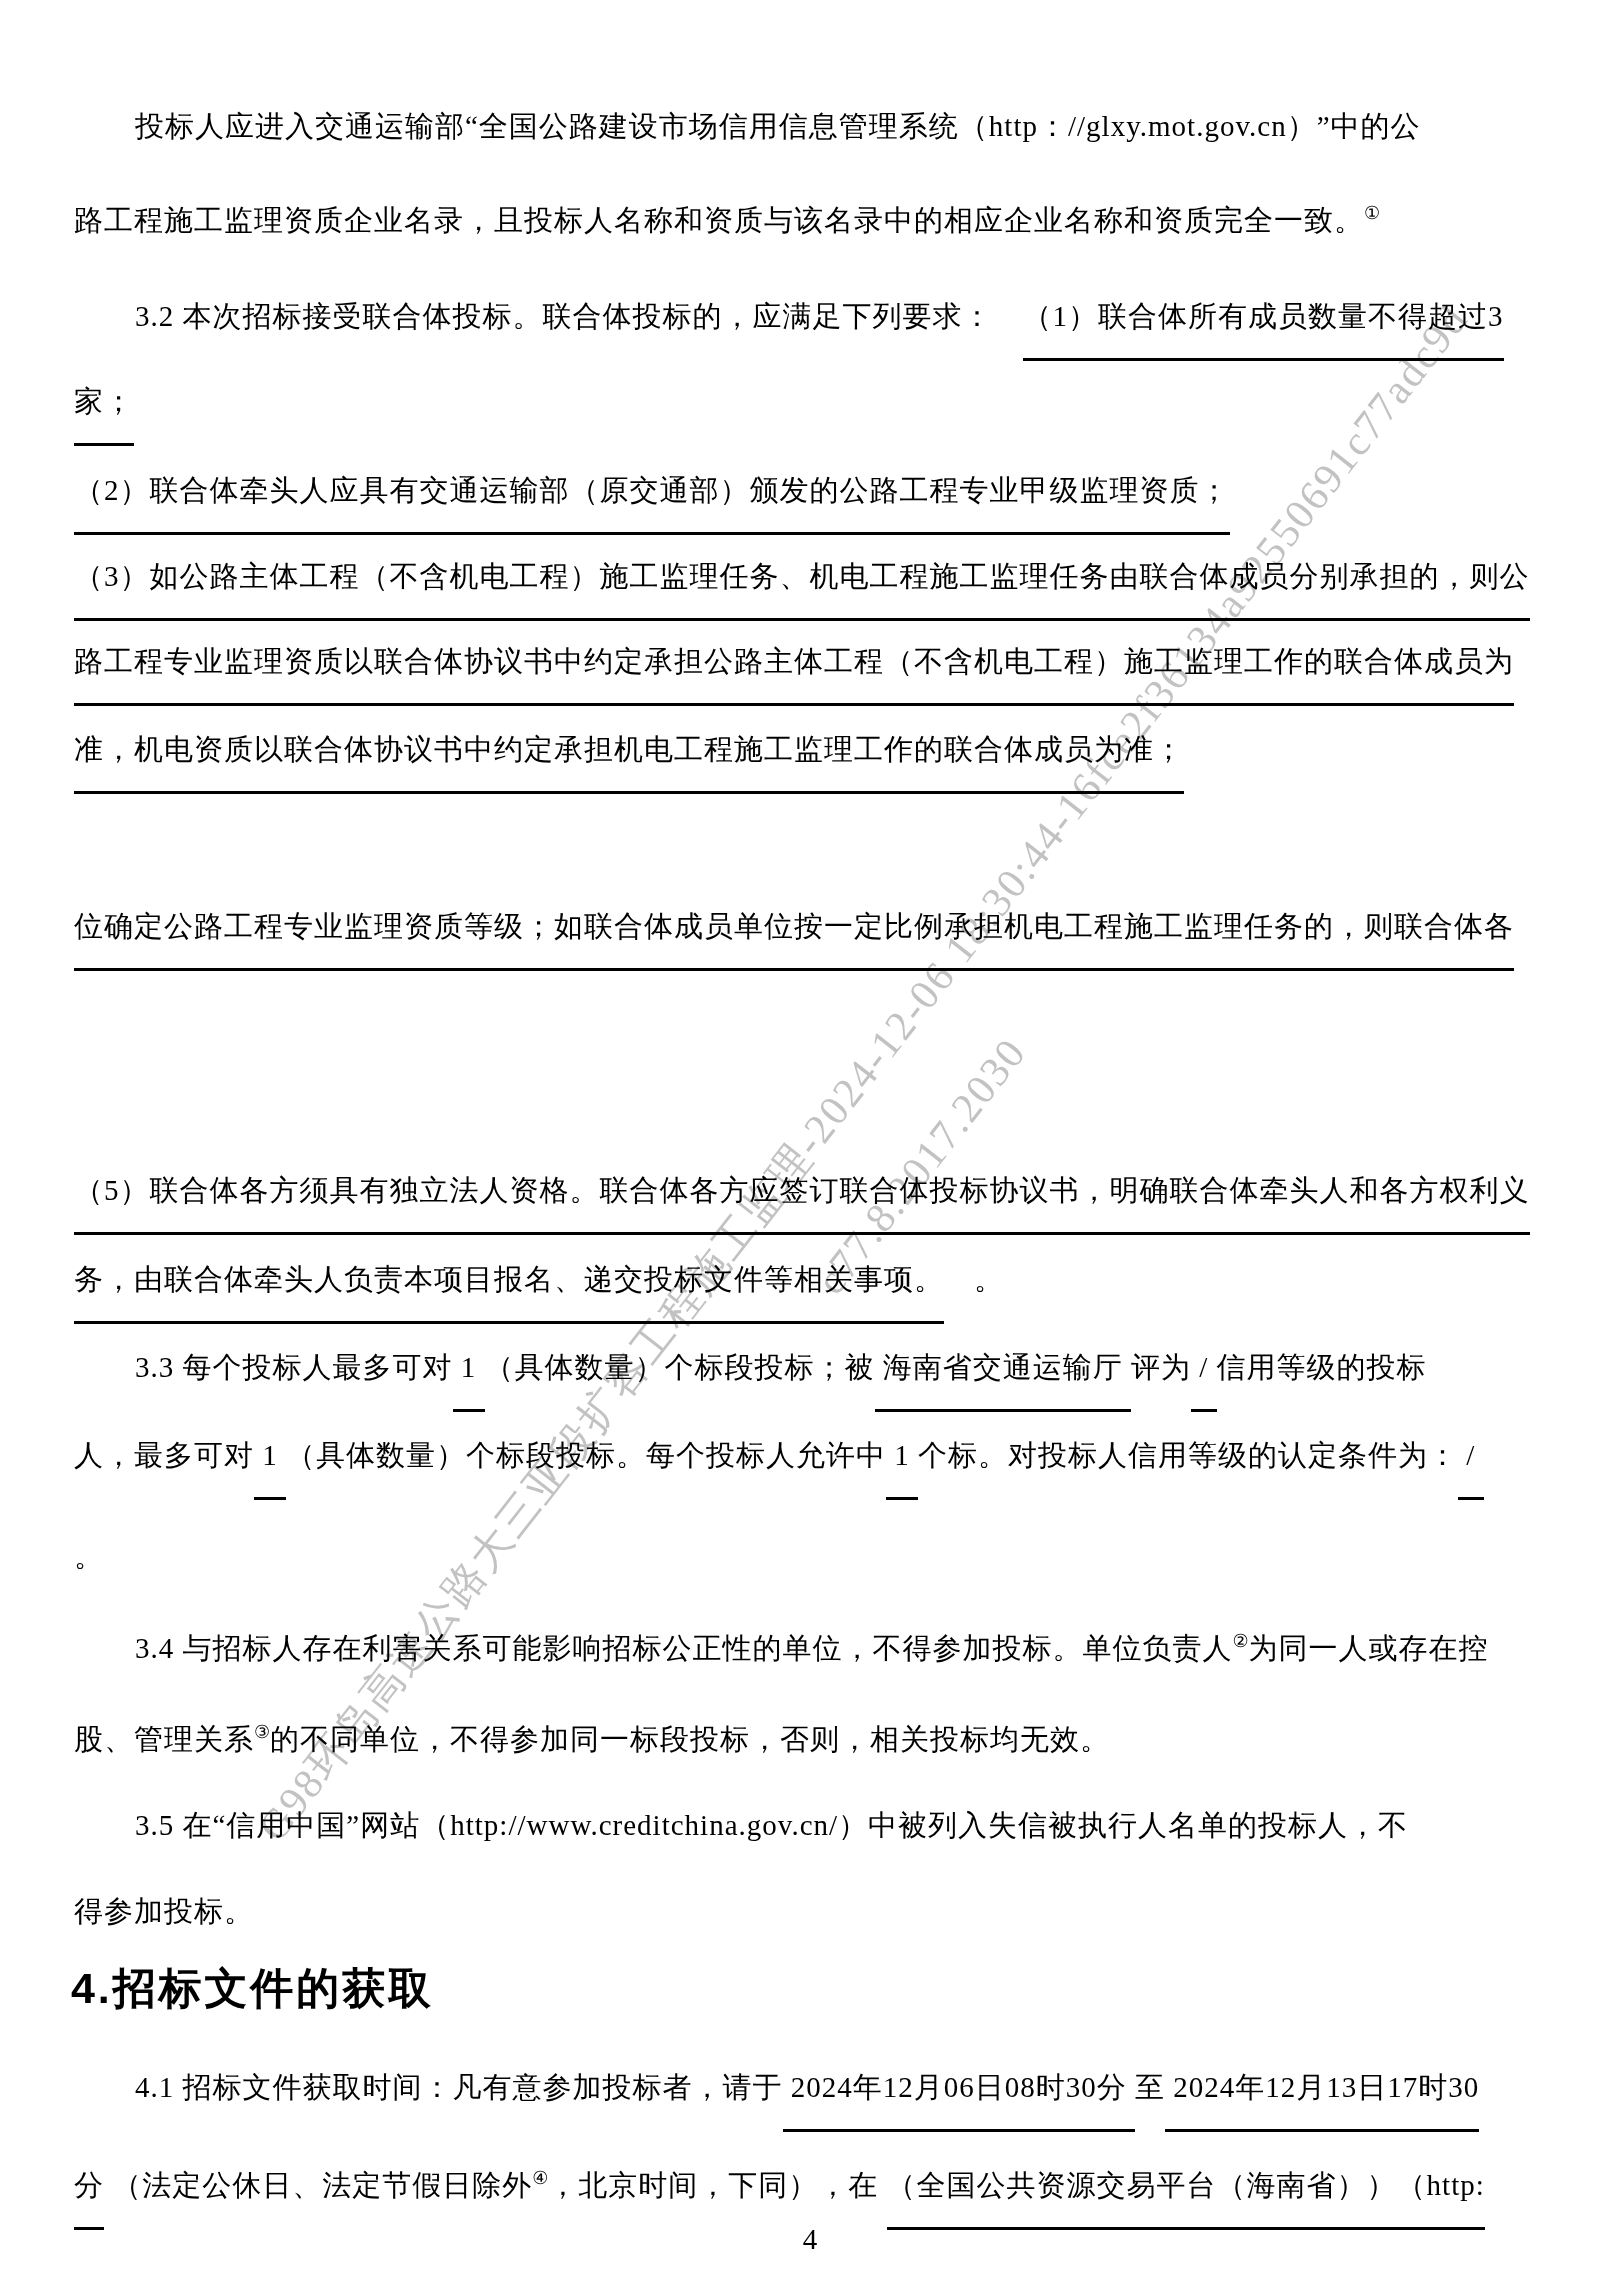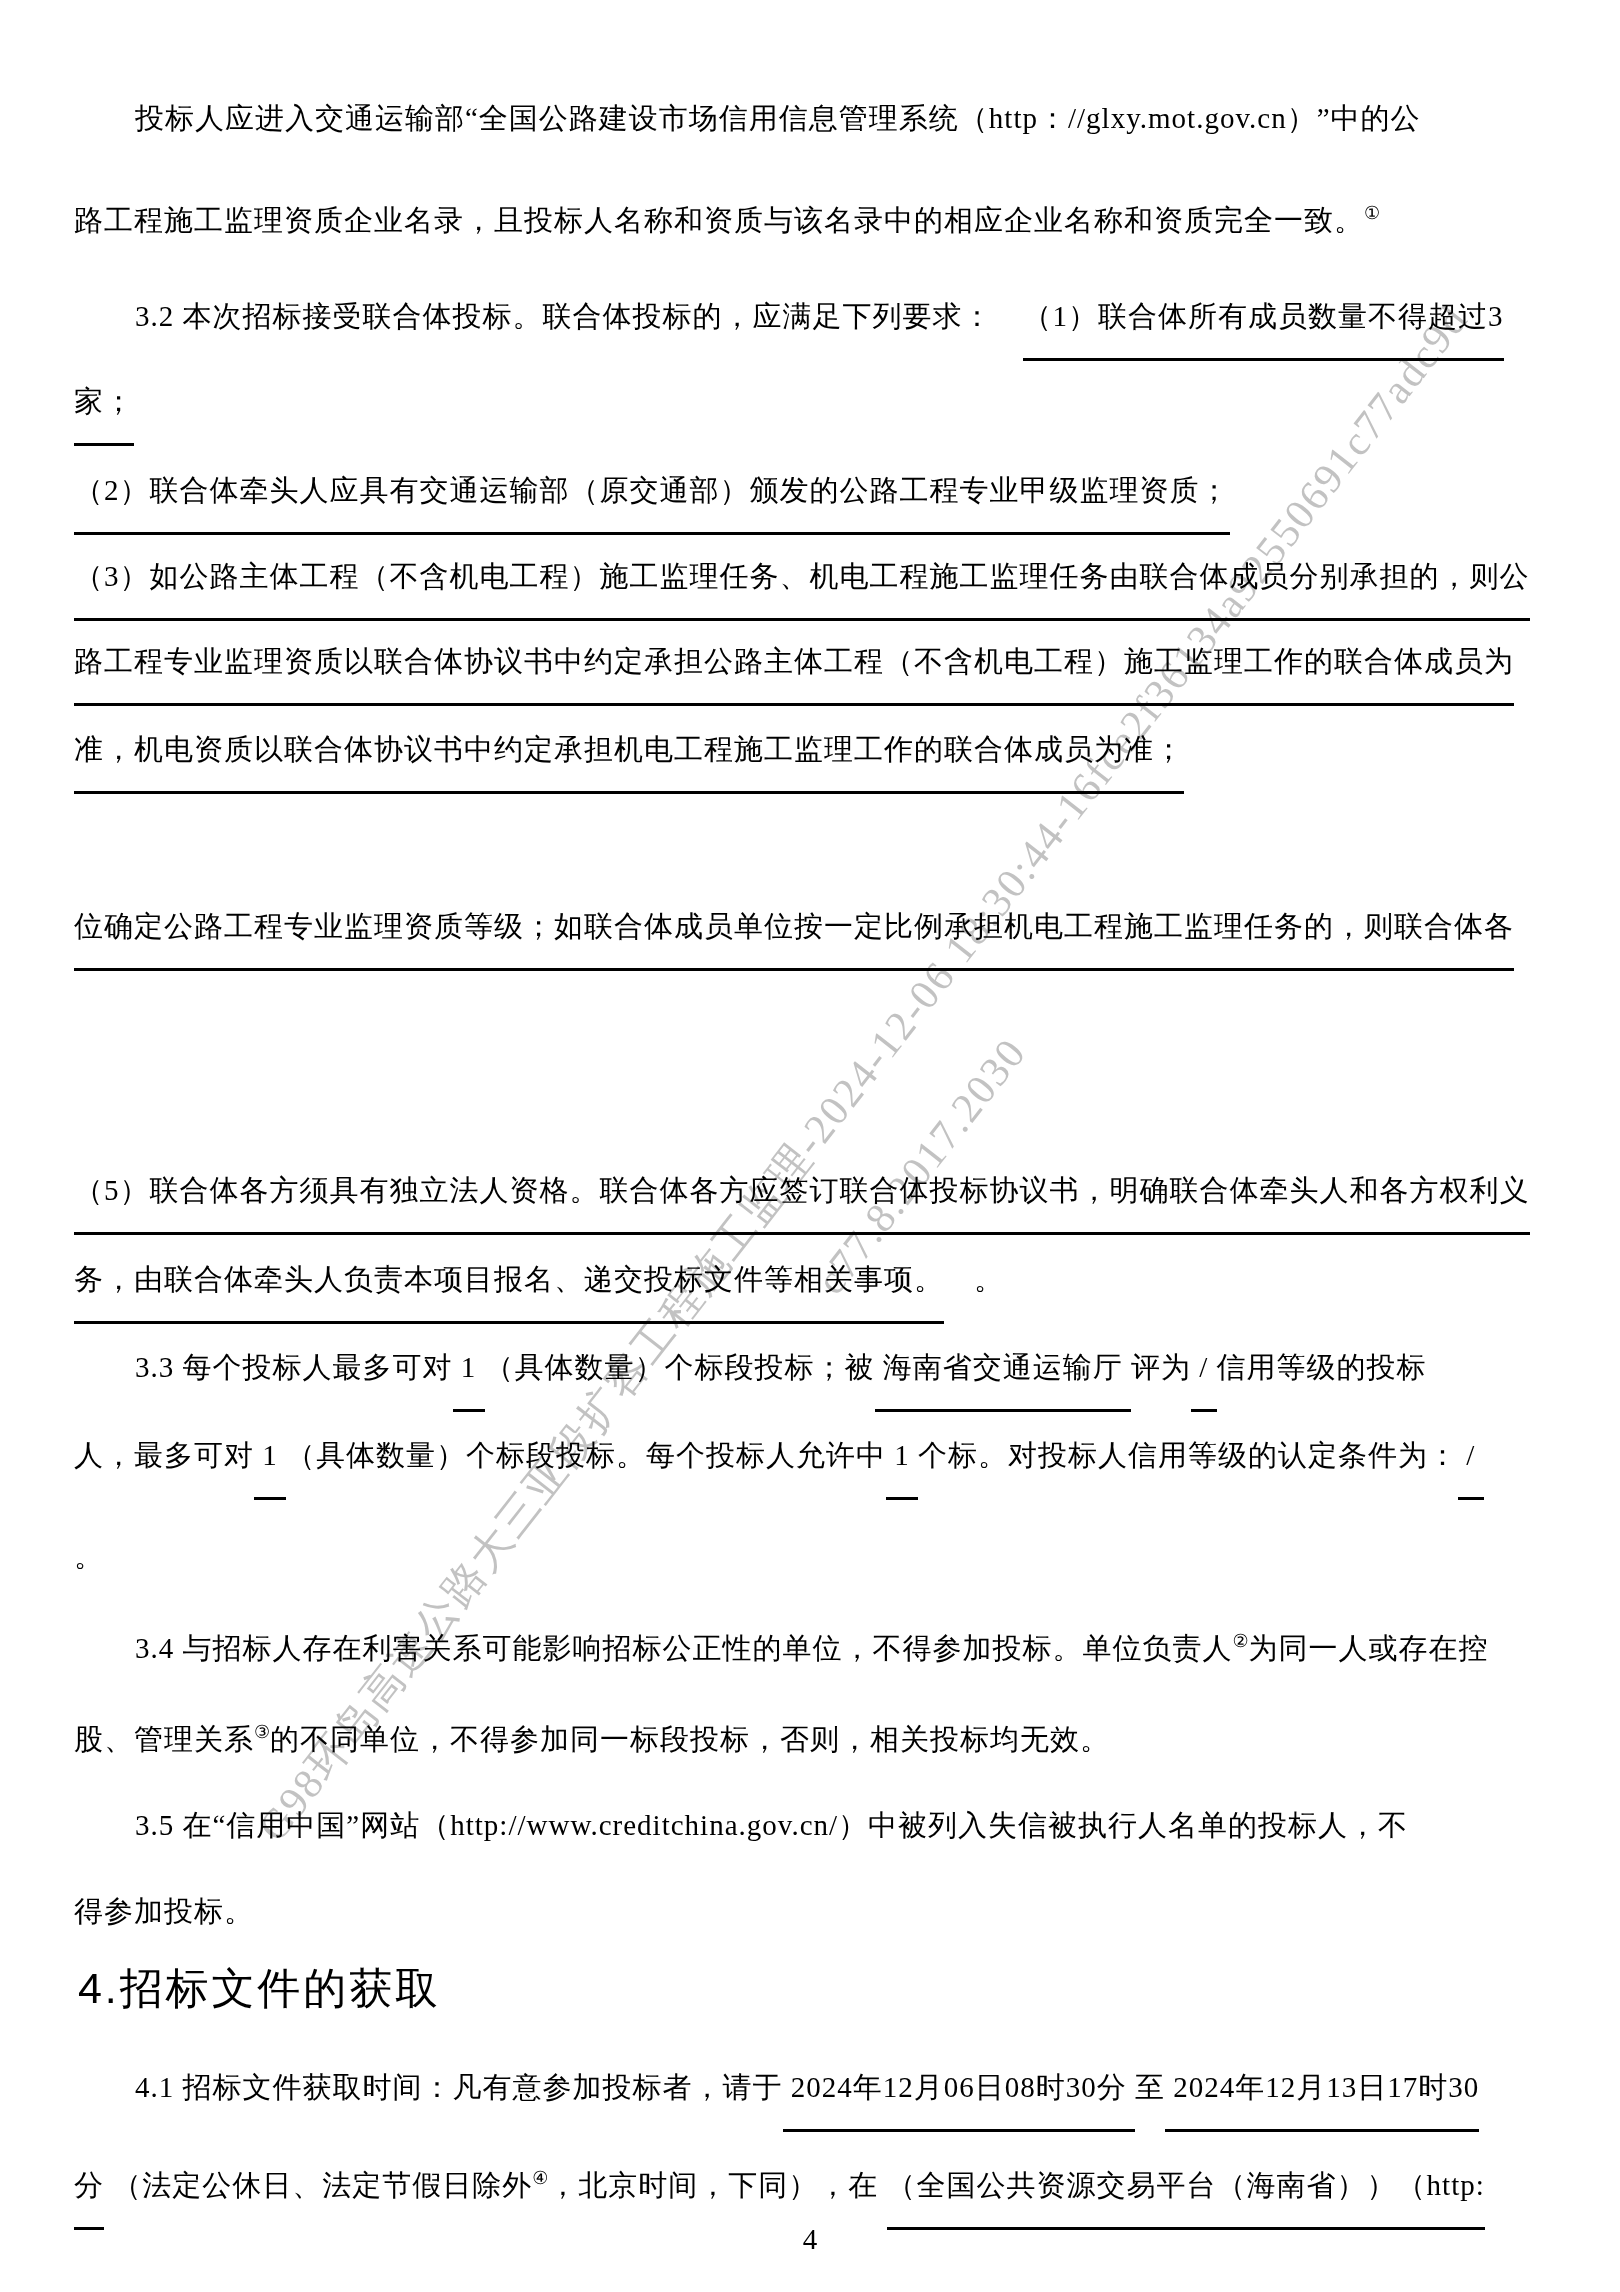--- a/index.html
+++ b/index.html
@@ -20,37 +20,37 @@
   
   #text-layer{position:absolute;inset:0;z-index:2;}
   .line{
     position:absolute;left:74px;white-space:pre;
     font-size:29px;line-height:45px;letter-spacing:1px;
   }
   .line.indent{padding-left:61px;}
   .u{border-bottom:3.9px solid #000;padding-bottom:26px;}
   .sup{font-size:0.62em;vertical-align:super;letter-spacing:0;}
   .heading{
-    position:absolute;left:78px;top:1960px;z-index:2;
+    position:absolute;left:71px;top:1960px;z-index:2;
     font-family:"Liberation Sans","DejaVu Sans",sans-serif;
-    font-weight:normal;font-size:43px;letter-spacing:2.9px;white-space:pre;
+    font-weight:bold;font-size:43px;letter-spacing:2.9px;white-space:pre;
   }
   .footer{
     position:absolute;left:0;top:2223px;width:100%;z-index:2;
     text-align:center;font-size:29px;
   }
 </style>
 </head>
 <body>
 
 <div class="page">
   <div class="wm wm1">G98环岛高速公路大三亚段扩容工程施工监理-2024-12-06 18:30:44-16fce2f36134a92550691c77adc9d</div>
   <div class="wm wm2">c77.8.2017.2030</div>
   <div id="text-layer">
-      <div class="line indent" style="top: 96px;"><span>投标人应进入交通运输部“全国公路建设市场信用信息管理系统（http：//glxy.mot.gov.cn）”中的公</span></div>
+      <div class="line indent" style="top: 104px;"><span>投标人应进入交通运输部“全国公路建设市场信用信息管理系统（http：//glxy.mot.gov.cn）”中的公</span></div>
       <div class="line" style="top: 191px;"><span>路工程施工监理资质企业名录，且投标人名称和资质与该名录中的相应企业名称和资质完全一致。</span><span class="sup">①</span></div>
       <div class="line indent" style="top: 294px;"><span>3.2 本次招标接受联合体投标。联合体投标的，应满足下列要求：　</span><span class="u">（1）联合体所有成员数量不得超过3</span></div>
       <div class="line" style="top: 379px;"><span class="u">家；</span></div>
       <div class="line" style="top: 468px;"><span class="u">（2）联合体牵头人应具有交通运输部（原交通部）颁发的公路工程专业甲级监理资质；</span></div>
       <div class="line" style="top: 554px;"><span class="u">（3）如公路主体工程（不含机电工程）施工监理任务、机电工程施工监理任务由联合体成员分别承担的，则公</span></div>
       <div class="line" style="top: 639px;"><span class="u">路工程专业监理资质以联合体协议书中约定承担公路主体工程（不含机电工程）施工监理工作的联合体成员为</span></div>
       <div class="line" style="top: 727px;"><span class="u">准，机电资质以联合体协议书中约定承担机电工程施工监理工作的联合体成员为准；</span></div>
       <div class="line" style="top: 904px;"><span class="u">位确定公路工程专业监理资质等级；如联合体成员单位按一定比例承担机电工程施工监理任务的，则联合体各</span></div>
       <div class="line" style="top: 1168px;"><span class="u">（5）联合体各方须具有独立法人资格。联合体各方应签订联合体投标协议书，明确联合体牵头人和各方权利义</span></div>
       <div class="line" style="top: 1257px;"><span class="u">务，由联合体牵头人负责本项目报名、递交投标文件等相关事项。</span><span>　。</span></div>

